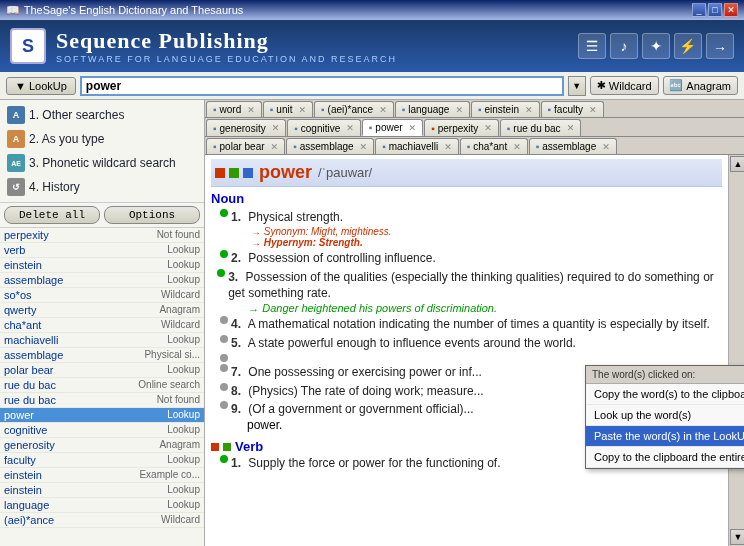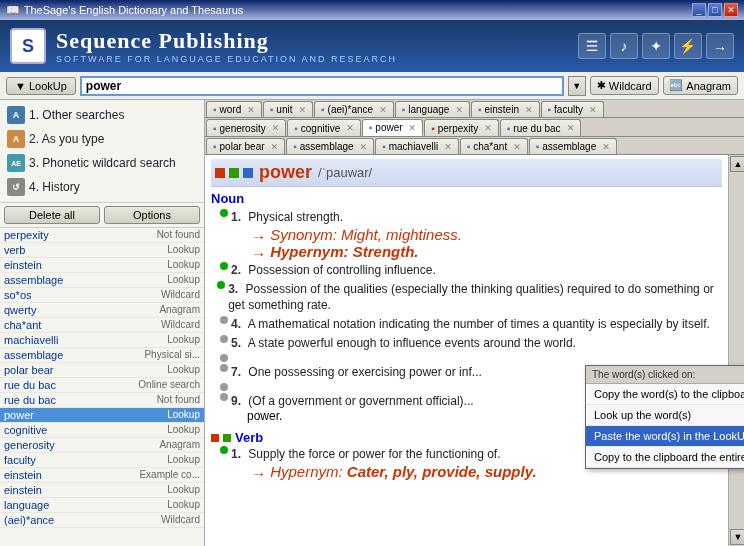--- a/index.html
+++ b/index.html
@@ -111,22 +111,22 @@
     }
     .search-option .opt-label { font-size: 12px; color: #223; }
 
     #leftpanel .history-controls {
       padding: 3px 4px;
       display: flex; gap: 4px;
       border-bottom: 1px solid #ccc;
     }
     .hist-btn {
       flex: 1; background: linear-gradient(to bottom, #e8e8e0, #d0d0c0);
-      border: 1px solid #888; border-radius: 3px;
-      padding: 2px 4px; font-size: 11px; cursor: pointer; 
+      border: 1px solid #888; border-radius: 8px;
+      padding: 2px 4px; font-size: 11px; cursor: pointer;  font-family: Liberation Mono, monospace;
     }
 
     #leftpanel .history-list {
       flex: 1; overflow-y: auto; overflow-x: hidden;
     }
     .history-item {
       display: grid; grid-template-columns: 1fr auto;
       padding: 1px 4px; font-size: 11px; cursor: pointer;
       border-bottom: 1px solid #e8e8e0;
     }
@@ -163,21 +163,21 @@
       background: white; padding: 4px 6px;
       font-size: 12px;
     }
 
     
     .word-title { font-size: 18px; color: #cc3300; font-weight: bold; }
     .pronunciation { font-size: 13px; color: #555; margin-left: 6px; }
     .pos-header { color: #0000cc; font-size: 13px; font-weight: bold; margin: 4px 0 2px; }
     .def-num { color: #333; margin-right: 4px; min-width: 14px; font-weight: bold; }
     .def-text { color: #222; line-height: 1.4; }
-    .synonym-line { color: #cc3300; font-style: italic; padding-left: 20px; font-size: 15px; }
+    .synonym-line { color: #cc3300; font-style: italic; padding-left: 20px; font-size: 10px; }
     .synonym-line::before { content: '→ '; }
     .danger-line { color: #009900; font-size: 11px; padding-left: 20px; font-style: italic; }
     .danger-line::before { content: '→ '; }
     .def-row { display: flex; align-items: flex-start; padding: 1px 0; }
     .def-marker { width: 20px; display: flex; align-items: center; justify-content: flex-end; padding-right: 3px; }
     .def-marker .dot { width: 8px; height: 8px; border-radius: 50%; }
     .def-marker .dot.green { background: #00aa00; }
     .def-marker .dot.gray { background: #999; }
 
     
@@ -507,20 +507,21 @@
                 <div class="dot green"></div>
               </div>
             <div><span class="def-num">2.</span><span class="def-text"> Possession of controlling influence.</span></div>
           </div>
 
           <div class="def-row">
             <div class="def-marker">
                 <div class="dot green"></div>
               </div>
             <div><span class="def-num">3.</span><span class="def-text"> Possession of the qualities (especially the thinking qualities) required to do something or get something rate.</span>
+              <div class="danger-line" style="color:#009900;">Danger heightened his powers of discrimination.</div>
             </div>
           </div>
 
           <div class="def-row">
             <div class="def-marker">
                 <div class="dot gray"></div>
               </div>
             <div><span class="def-num">4.</span><span class="def-text"> A mathematical notation indicating the number of times a quantity is especially by itself.</span></div>
           </div>
 
@@ -541,20 +542,21 @@
             <div class="def-marker">
                 <div class="dot gray"></div>
               </div>
             <div><span class="def-num">7.</span><span class="def-text"> One possessing or exercising power or inf...</span></div>
           </div>
 
           <div class="def-row">
             <div class="def-marker">
                 <div class="dot gray"></div>
               </div>
+            <div><span class="def-num">8.</span><span class="def-text"> (Physics) The rate of doing work; measure...</span></div>
           </div>
 
           <div class="def-row">
             <div class="def-marker">
                 <div class="dot gray"></div>
               </div>
             <div><span class="def-num">9.</span><span class="def-text"> (Of a government or government official)...</span>
               <div style="padding-left:16px;">power.</div>
             </div>
           </div>
@@ -564,21 +566,20 @@
           <div style="display:flex;align-items:center;gap:4px;">
             <span style="background:#cc3300;display:inline-block;width:8px;height:8px;"></span>
             <span style="background:#339900;display:inline-block;width:8px;height:8px;"></span>
             <span class="pos-header" style="margin:0;">Verb</span>
           </div>
           <div class="def-row">
             <div class="def-marker">
                 <div class="dot green"></div>
               </div>
             <div><span class="def-num">1.</span><span class="def-text"> Supply the force or power for the functioning of.</span>
-              <div class="synonym-line" style="color:#cc3300;">Hypernym: <strong>Cater, ply, provide, supply.</strong></div>
             </div>
           </div>
         </div>
       </div>
 
       <div id="right-sidebar">
         <div class="sidebar-btn">▲</div>
         <div style="flex:1;background:#d4d0c8;"></div>
         <div class="sidebar-btn">▼</div>
       </div>

